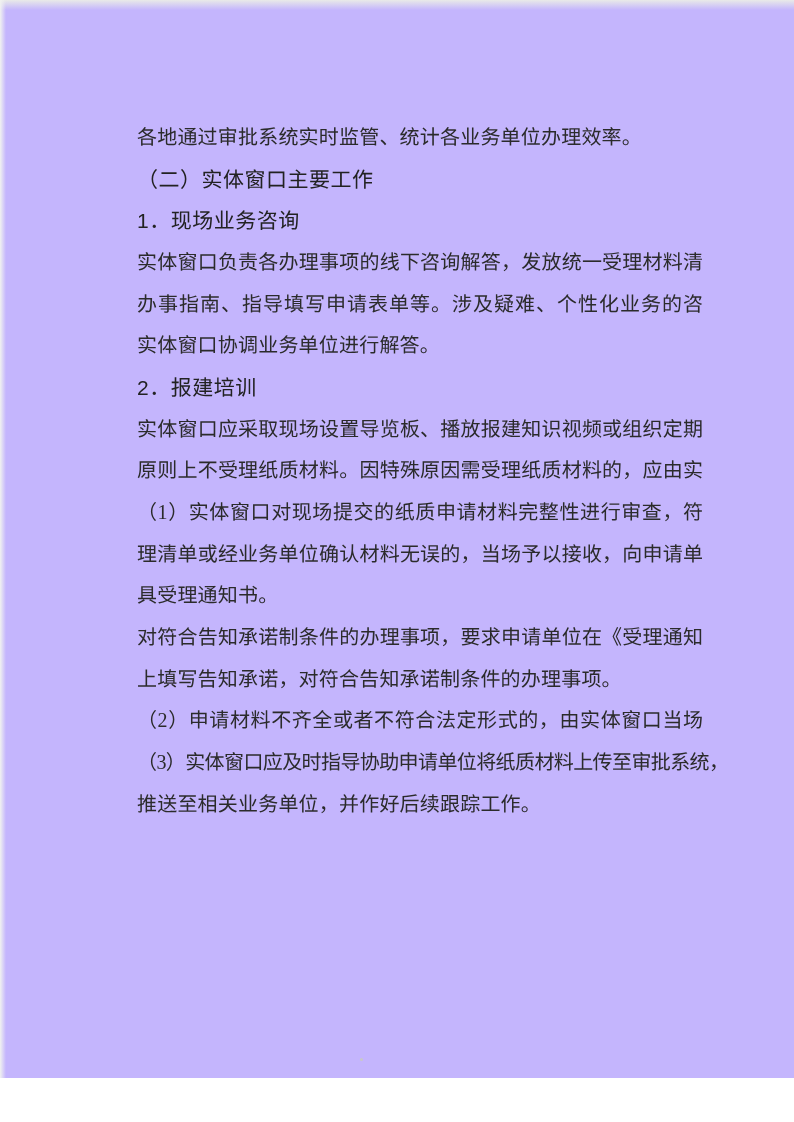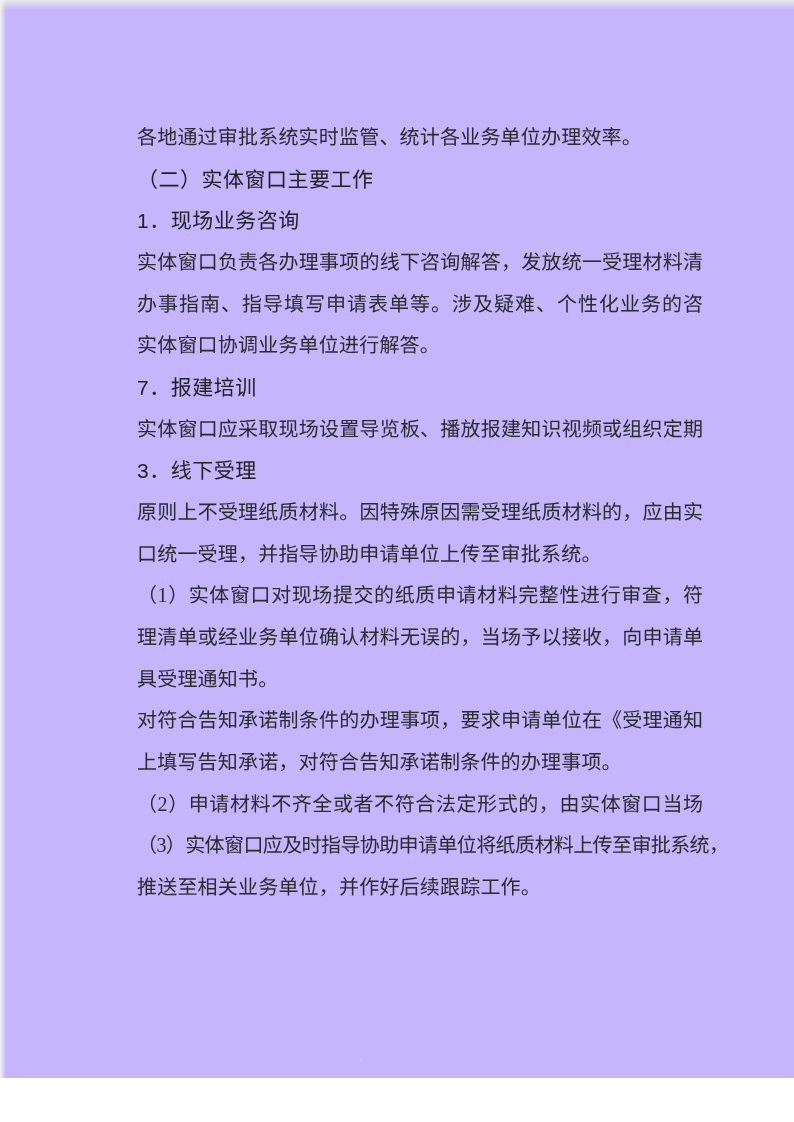--- a/index.html
+++ b/index.html
@@ -86,25 +86,23 @@
   <div class="edge-bottom"></div>
   <div class="speck"></div>
 
   <div class="text-block">
     <div class="line">各地通过审批系统实时监管、统计各业务单位办理效率。</div>
     <div class="line heading">（二）实体窗口主要工作</div>
     <div class="line subheading">1．现场业务咨询</div>
     <div class="line justify">实体窗口负责各办理事项的线下咨询解答，发放统一受理材料清单及</div>
     <div class="line justify">办事指南、指导填写申请表单等。涉及疑难、个性化业务的咨询，由</div>
     <div class="line">实体窗口协调业务单位进行解答。</div>
-    <div class="line subheading">7．报建培训</div>
+    <div class="line subheading">2．报建培训</div>
     <div class="line justify">实体窗口应采取现场设置导览板、播放报建知识视频或组织定期讲解</div>
-    <div class="line subheading">3．线下受理</div>
     <div class="line justify">原则上不受理纸质材料。因特殊原因需受理纸质材料的，应由实体窗</div>
-    <div class="line">口统一受理，并指导协助申请单位上传至审批系统。</div>
     <div class="line justify">（1）实体窗口对现场提交的纸质申请材料完整性进行审查，符合受</div>
     <div class="line justify">理清单或经业务单位确认材料无误的，当场予以接收，向申请单位出</div>
     <div class="line">具受理通知书。</div>
     <div class="line justify">对符合告知承诺制条件的办理事项，要求申请单位在《受理通知单》</div>
     <div class="line">上填写告知承诺，对符合告知承诺制条件的办理事项。</div>
     <div class="line justify">（2）申请材料不齐全或者不符合法定形式的，由实体窗口当场出具</div>
     <div class="line tight">（3）实体窗口应及时指导协助申请单位将纸质材料上传至审批系统，</div>
     <div class="line">推送至相关业务单位，并作好后续跟踪工作。</div>
   </div>
 </div>

